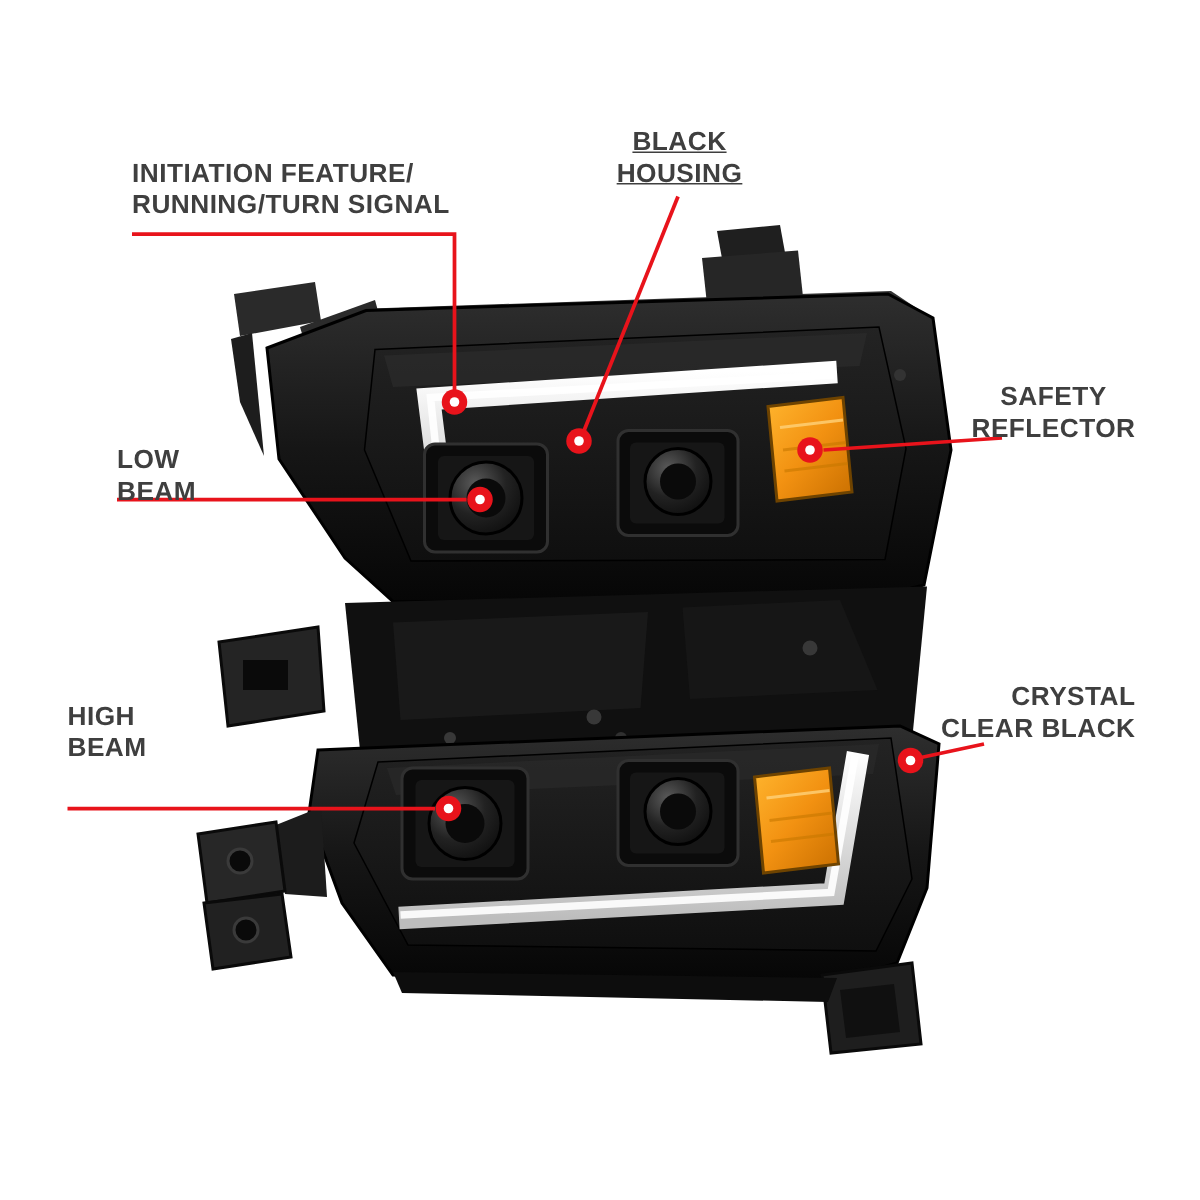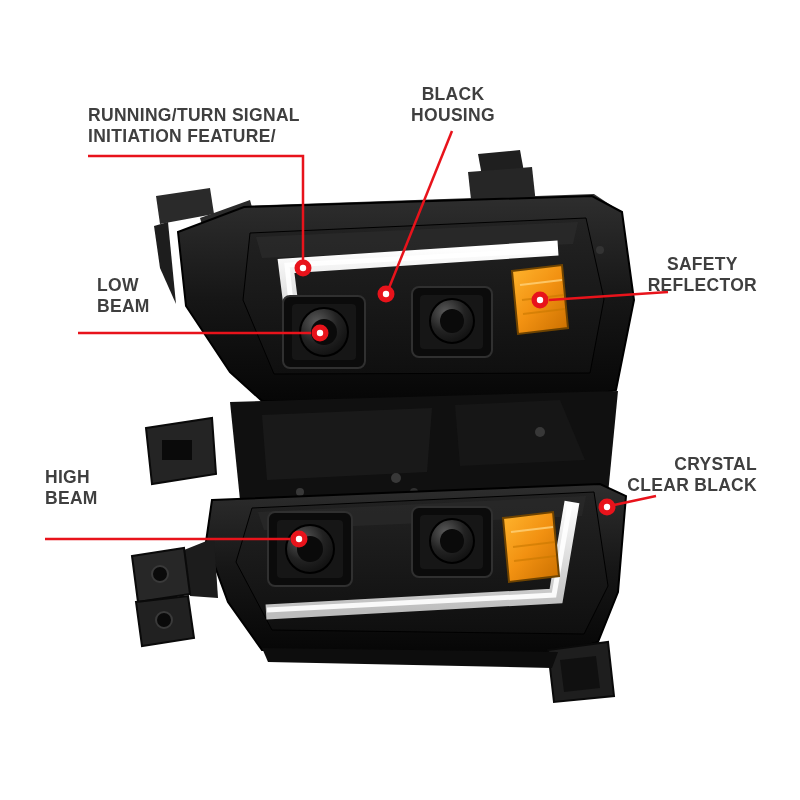--- a/index.html
+++ b/index.html
@@ -15,21 +15,21 @@
   .callout {
     position:absolute;
     color:#3f3f3f;
     font-size:17.5px;
     font-weight:600;
     line-height:21px;
     letter-spacing:.3px;
     white-space:nowrap;
   }
   .callout .cl { display:block; }
-  .callout.center { text-align:center; }
+  .callout.center { text-align:center;text-decoration:underline; }
   .callout.right { text-align:right; }
 </style>
 </head>
 <body>
 
 <div class="stage">
 
   <svg class="scene" width="800" height="800" viewBox="0 0 800 800">
     <defs>
       <linearGradient id="gBody" x1="0" y1="0" x2="0" y2="1">
@@ -195,35 +195,35 @@
         <circle cx="299" cy="539" r="3.2" fill="#ffffff"></circle>
       </g>
       <g>
         <circle cx="607" cy="507" r="8.5" fill="#e8131b"></circle>
         <circle cx="607" cy="507" r="3.2" fill="#ffffff"></circle>
       </g>
     </g>
   </svg>
 
   <div class="callout" style="left:88px; top:105px;">
+    <span class="cl">INITIATION FEATURE/</span>
     <span class="cl">RUNNING/TURN SIGNAL</span>
-    <span class="cl">INITIATION FEATURE/</span>
   </div>
 
   <div class="callout center" style="left:398px; top:84px; width:110px;">
     <span class="cl">BLACK</span>
     <span class="cl">HOUSING</span>
   </div>
 
   <div class="callout right" style="right:43px; top:254px;text-align:center;">
     <span class="cl">SAFETY</span>
     <span class="cl">REFLECTOR</span>
   </div>
 
-  <div class="callout" style="left:78px; top:275px;margin-left:19px;">
+  <div class="callout" style="left:78px; top:296px;">
     <span class="cl">LOW</span>
     <span class="cl">BEAM</span>
   </div>
 
   <div class="callout" style="left:45px; top:467px;">
     <span class="cl">HIGH</span>
     <span class="cl">BEAM</span>
   </div>
 
   <div class="callout right" style="right:43px; top:454px;margin-left:12px;">

